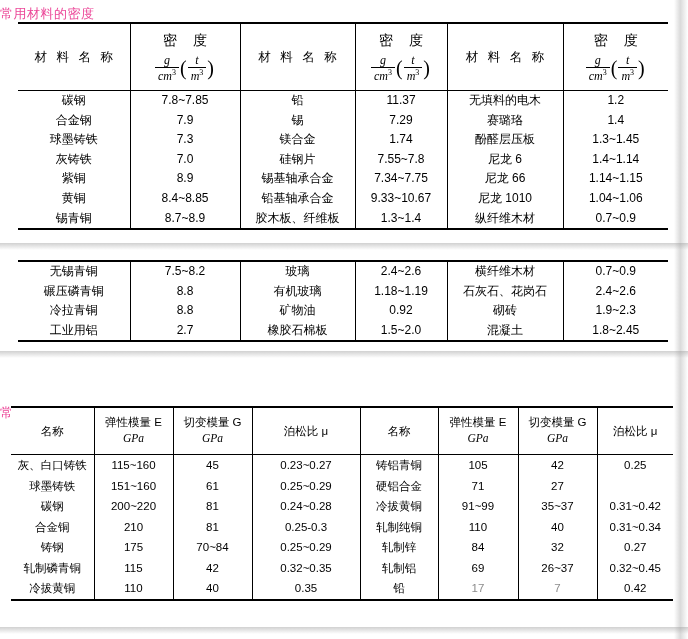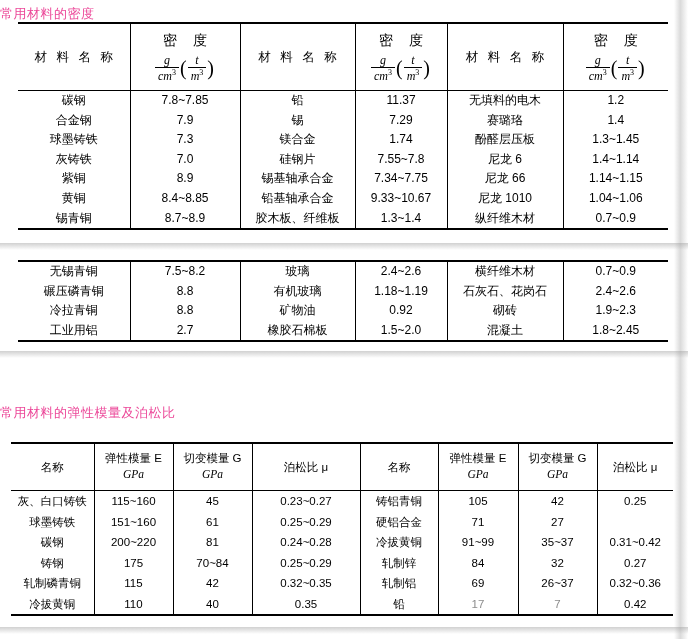--- a/index.html
+++ b/index.html
@@ -339,21 +339,21 @@
           <td class="rule-bot">橡胶石棉板</td>
           <td class="rule-bot">1.5~2.0</td>
           <td class="rule-bot">混凝土</td>
           <td class="edge-r rule-bot">1.8~2.45</td>
         </tr>
       </tbody>
   </table>
 
   <div class="tbl-title" style="top:404px;">常用材料的弹性模量及泊松比</div>
 
-  <table class="tbl t3" style="top:442px;">
+  <table class="tbl t3" style="top:406px;">
     <colgroup>
       <col style="width:83px">
         <col style="width:79px">
         <col style="width:79px">
         <col style="width:108px">
       <col style="width:78px">
         <col style="width:80px">
         <col style="width:79px">
         <col style="width:76px">
     </colgroup>
@@ -422,38 +422,48 @@
           <td class="edge-l">碳钢</td>
           <td>200~220</td>
           <td>81</td>
           <td>0.24~0.28</td>
           <td>冷拔黄铜</td>
           <td>91~99</td>
           <td>35~37</td>
           <td class="edge-r">0.31~0.42</td>
         </tr>
         <tr class="drow">
+          <td class="edge-l">合金铜</td>
+          <td>210</td>
+          <td>81</td>
+          <td>0.25-0.3</td>
+          <td>轧制纯铜</td>
+          <td>110</td>
+          <td>40</td>
+          <td class="edge-r">0.31~0.34</td>
+        </tr>
+        <tr class="drow">
           <td class="edge-l">铸钢</td>
           <td>175</td>
           <td>70~84</td>
           <td>0.25~0.29</td>
           <td>轧制锌</td>
           <td>84</td>
           <td>32</td>
           <td class="edge-r">0.27</td>
         </tr>
         <tr class="drow">
           <td class="edge-l">轧制磷青铜</td>
           <td>115</td>
           <td>42</td>
           <td>0.32~0.35</td>
           <td>轧制铝</td>
           <td>69</td>
           <td>26~37</td>
-          <td class="edge-r">0.32~0.36</td>
+          <td class="edge-r">0.32~0.45</td>
         </tr>
         <tr class="drow">
           <td class="edge-l rule-bot">冷拔黄铜</td>
           <td class="rule-bot">110</td>
           <td class="rule-bot">40</td>
           <td class="rule-bot">0.35</td>
           <td class="rule-bot">铅</td>
           <td class="rule-bot faint">17</td>
           <td class="rule-bot faint">7</td>
           <td class="edge-r rule-bot">0.42</td>

